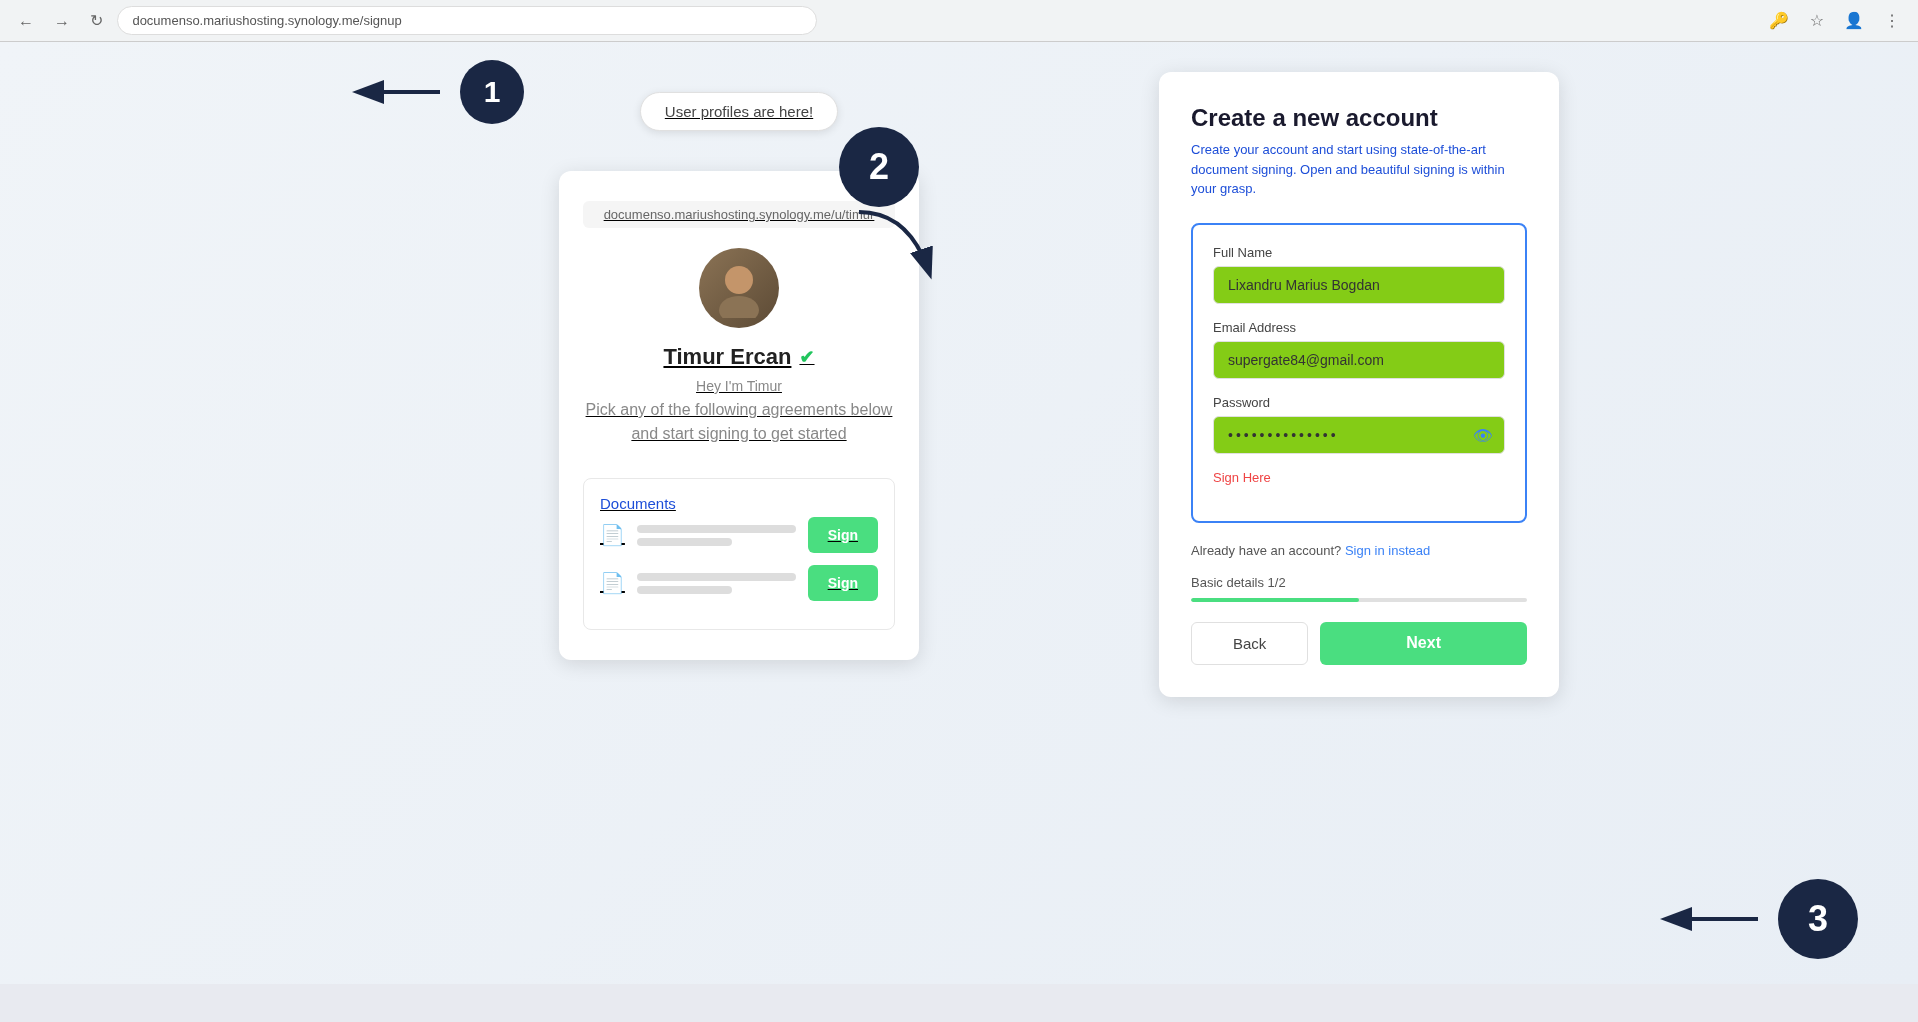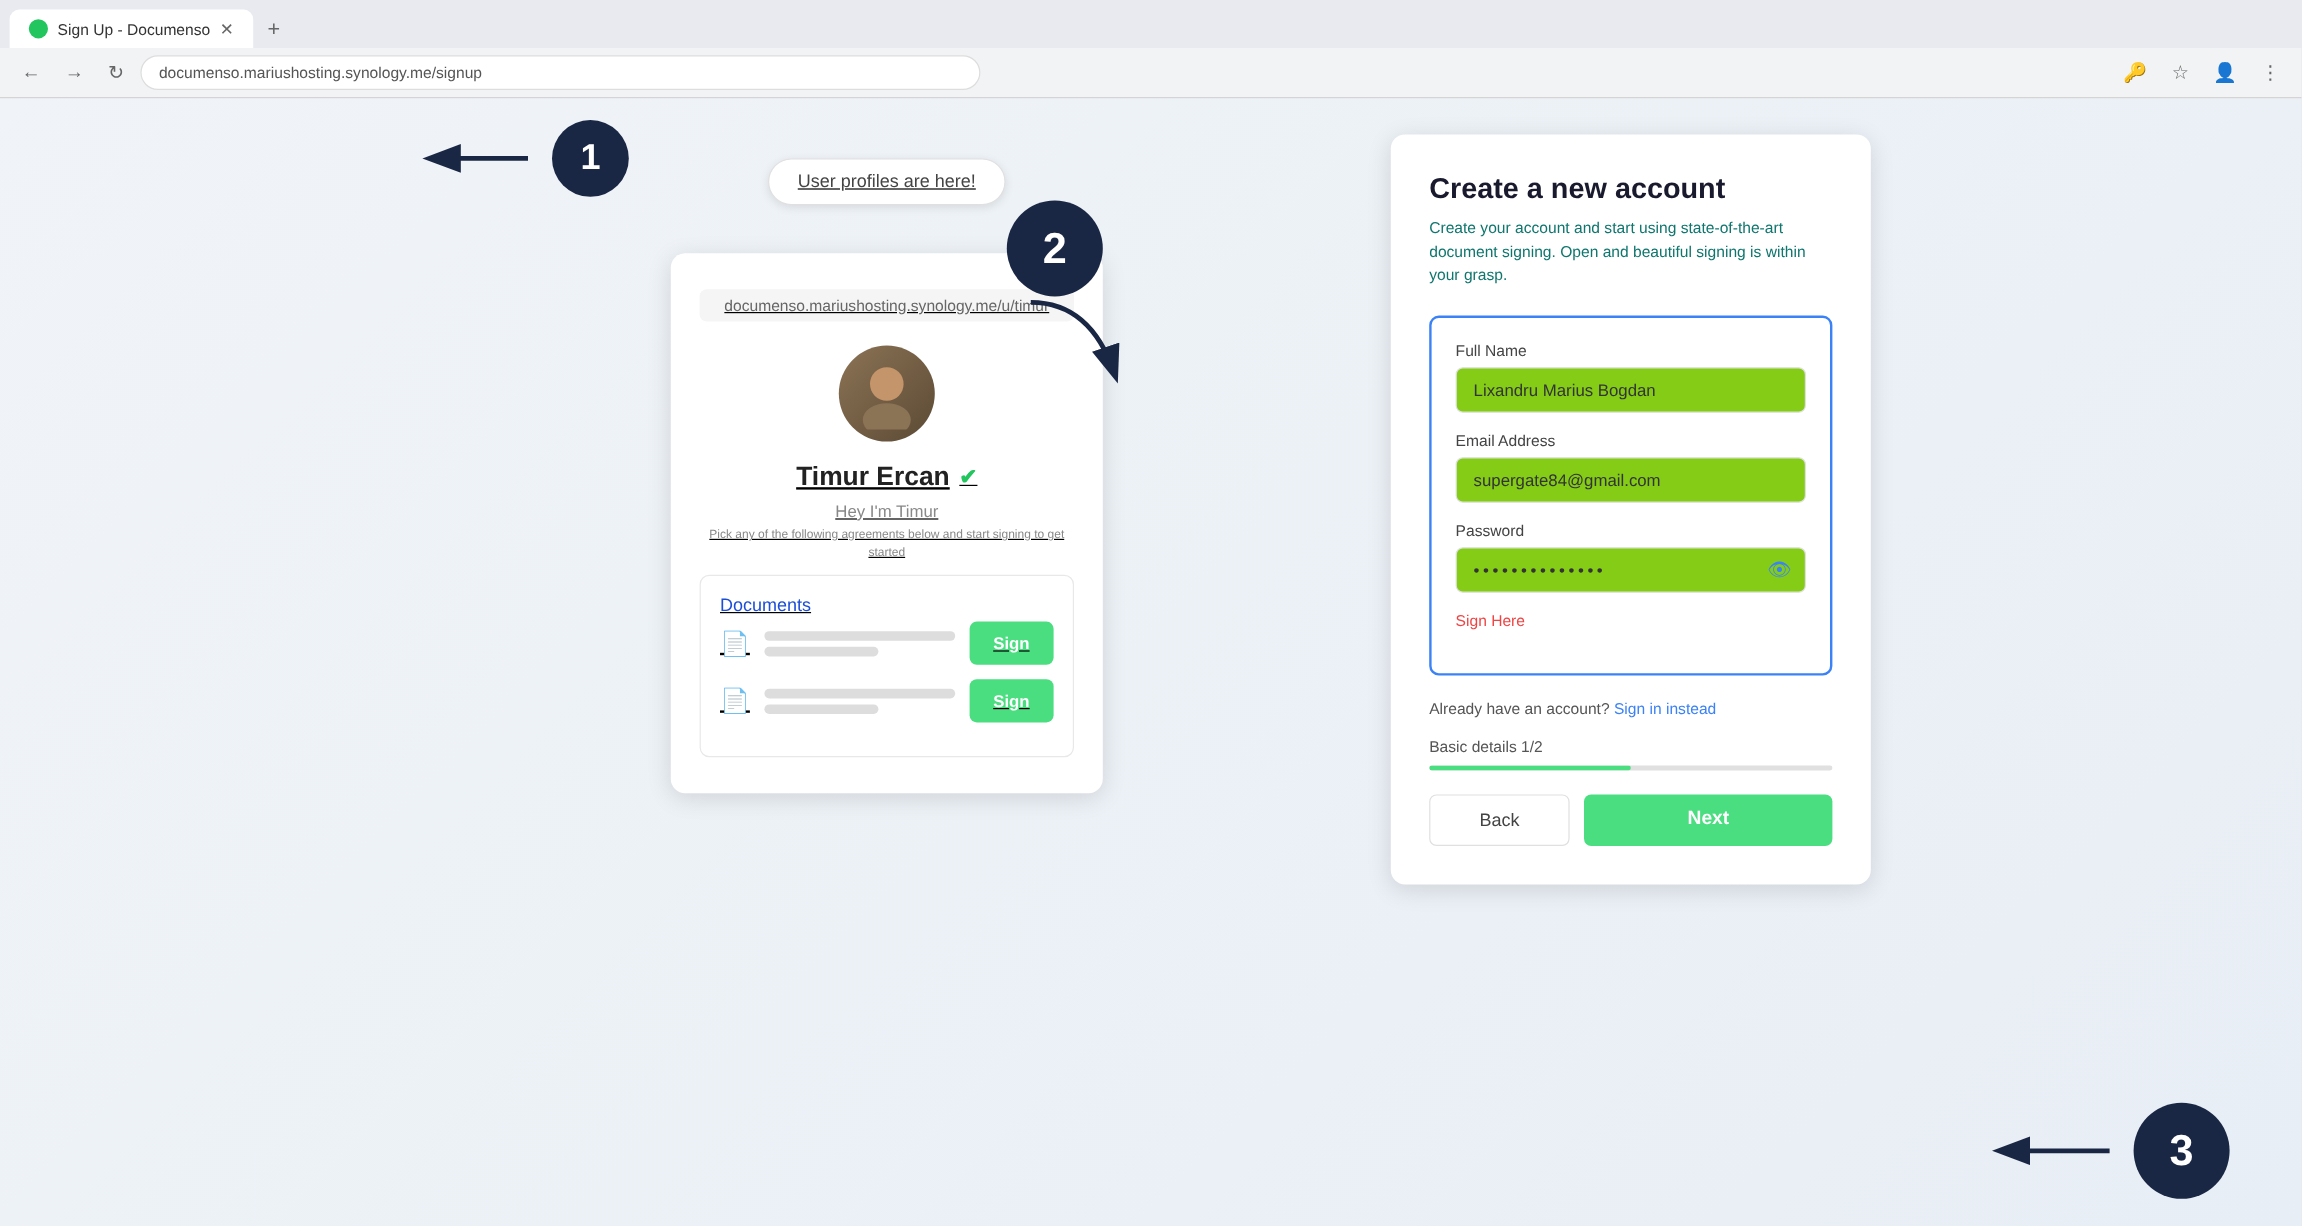--- a/index.html
+++ b/index.html
@@ -25,36 +25,36 @@
     .left-panel { flex: 1; max-width: 760px; display: flex; flex-direction: column; align-items: center; padding-top: 20px; position: relative; text-decoration: underline; }
 
     .user-profiles-label { background: white; border: 1px solid #e0e0e0; border-radius: 20px; padding: 10px 24px; font-size: 15px; color: #444; margin-bottom: 40px; box-shadow: 0 2px 8px rgba(0,0,0,0.1); }
 
     .profile-card { background: white; border-radius: 12px; box-shadow: 0 4px 20px rgba(0,0,0,0.12); padding: 30px 24px; width: 360px; }
     .profile-url { text-align: center; color: #666; font-size: 13px; margin-bottom: 20px; background: #f5f5f5; padding: 6px 14px; border-radius: 6px; }
     .avatar-placeholder { width: 80px; height: 80px; border-radius: 50%; background: linear-gradient(135deg, #8B7355, #5c4a35); display: flex; align-items: center; justify-content: center; color: white; font-size: 28px; }
     .profile-name { text-align: center; font-size: 22px; font-weight: 600; color: #222; display: flex; align-items: center; justify-content: center; gap: 8px; margin-bottom: 8px; }
     .verified-icon { color: #22c55e; font-size: 18px; }
     .profile-bio { text-align: center; color: #888; font-size: 14px; margin-bottom: 4px; }
-    .profile-subtitle { text-align: center; color: #888; font-size: 10px; margin-bottom: 11px; line-height: 1.5; }
+    .profile-subtitle { text-align: center; color: #888; font-size: 16px; margin-bottom: 32px; line-height: 1.5; }
 
     .documents-section { border: 1px solid #e8e8e8; border-radius: 8px; padding: 16px; }
     .documents-title { font-size: 15px; font-weight: 500; color: #1d4ed8; margin-bottom: 5px; }
     .doc-row { display: flex; align-items: center; gap: 12px; margin-bottom: 12px; }
     .doc-icon { color: #666; font-size: 20px; }
     .doc-lines { flex: 1; display: flex; flex-direction: column; gap: 5px; }
     .doc-line { height: 8px; background: #ddd; border-radius: 4px; }
     .doc-line.short { width: 60%; }
     .sign-btn { background: #4ade80; color: white; border: none; border-radius: 6px; padding: 10px 20px; font-size: 14px; font-weight: 600; cursor: pointer; min-width: 70px; }
 
     
     .right-panel { width: 400px; background: white; border-radius: 12px; box-shadow: 0 4px 20px rgba(0,0,0,0.12); padding: 32px; position: relative; }
 
     .form-title { font-size: 24px; font-weight: 700; color: #1a1a2e; margin-bottom: 8px; }
-    .form-subtitle { font-size: 13px; color: #0f766e; line-height: 1.5; margin-bottom: 24px; }
+    .form-subtitle { font-size: 13px; color: #1d4ed8; line-height: 1.5; margin-bottom: 24px; }
 
     .highlighted-section { border: 2px solid #3b82f6; border-radius: 8px; padding: 20px; margin-bottom: 20px; }
 
     .form-group { margin-bottom: 16px; }
     .form-label { font-size: 13px; font-weight: 500; color: #444; margin-bottom: 6px; display: block; }
     .form-input { width: 100%; border: 1px solid #e0e0e0; border-radius: 6px; padding: 10px 14px; font-size: 14px; color: #333; background: #84cc16; outline: none; }
     .password-wrapper { position: relative; }
     .password-input { padding-right: 40px; letter-spacing: 3px; }
     .eye-icon { position: absolute; right: 12px; top: 50%; transform: translateY(-50%); color: #3b82f6; cursor: pointer; font-size: 16px; }
 
@@ -79,28 +79,20 @@
     .back-btn { flex: 1; background: white; border: 1px solid #e0e0e0; border-radius: 6px; padding: 12px; font-size: 15px; color: #444; cursor: pointer; }
     .next-btn { flex: 2; background: #4ade80; border: none; border-radius: 6px; padding: 12px; font-size: 16px; font-weight: 600; color: white; cursor: pointer; }
 
     
     .badge { width: 56px; height: 56px; border-radius: 50%; background: #1a2744; color: white; font-size: 26px; font-weight: 700; display: flex; align-items: center; justify-content: center; position: absolute; z-index: 10; }
   </style>
 </head>
 <body>
 
 <div>
-  <div class="browser-titlebar">
-    <div class="browser-tab">
-      <span class="tab-favicon"></span>
-      <span>Sign Up - Documenso</span>
-      <span class="tab-close">✕</span>
-    </div>
-    <button class="new-tab-btn">+</button>
-  </div>
   <div class="browser-toolbar">
     <button class="nav-btn">←</button>
     <button class="nav-btn">→</button>
     <button class="nav-btn">↻</button>
     <div class="address-bar">
       <span>documenso.mariushosting.synology.me/signup</span>
     </div>
     <div class="toolbar-right">
       <button class="nav-btn">🔑</button>
       <button class="nav-btn">☆</button>

